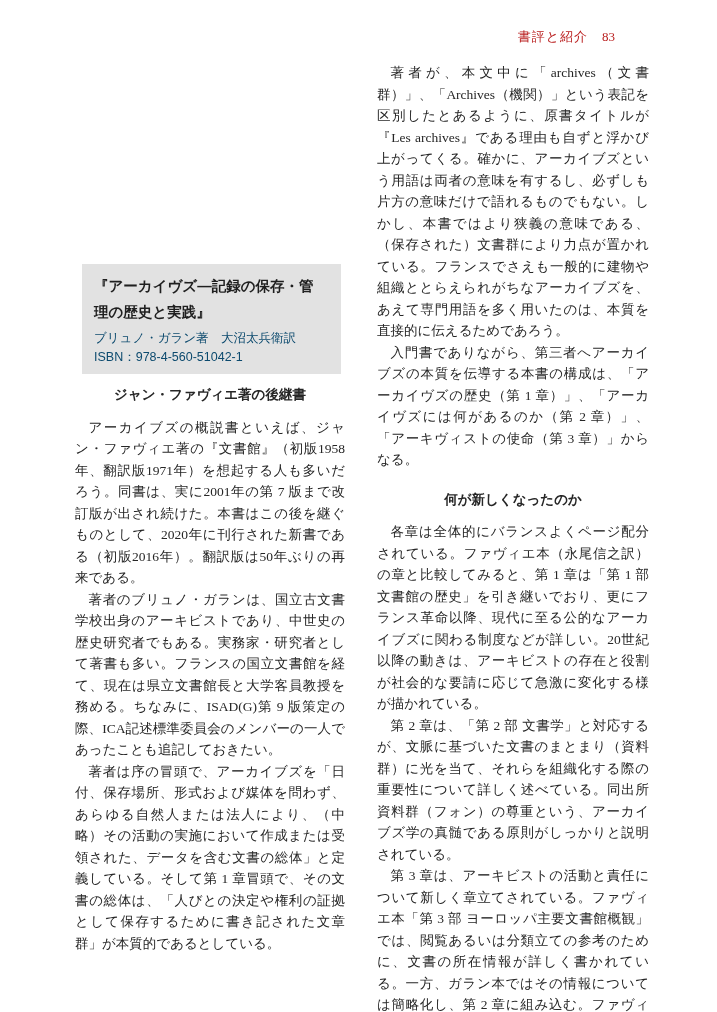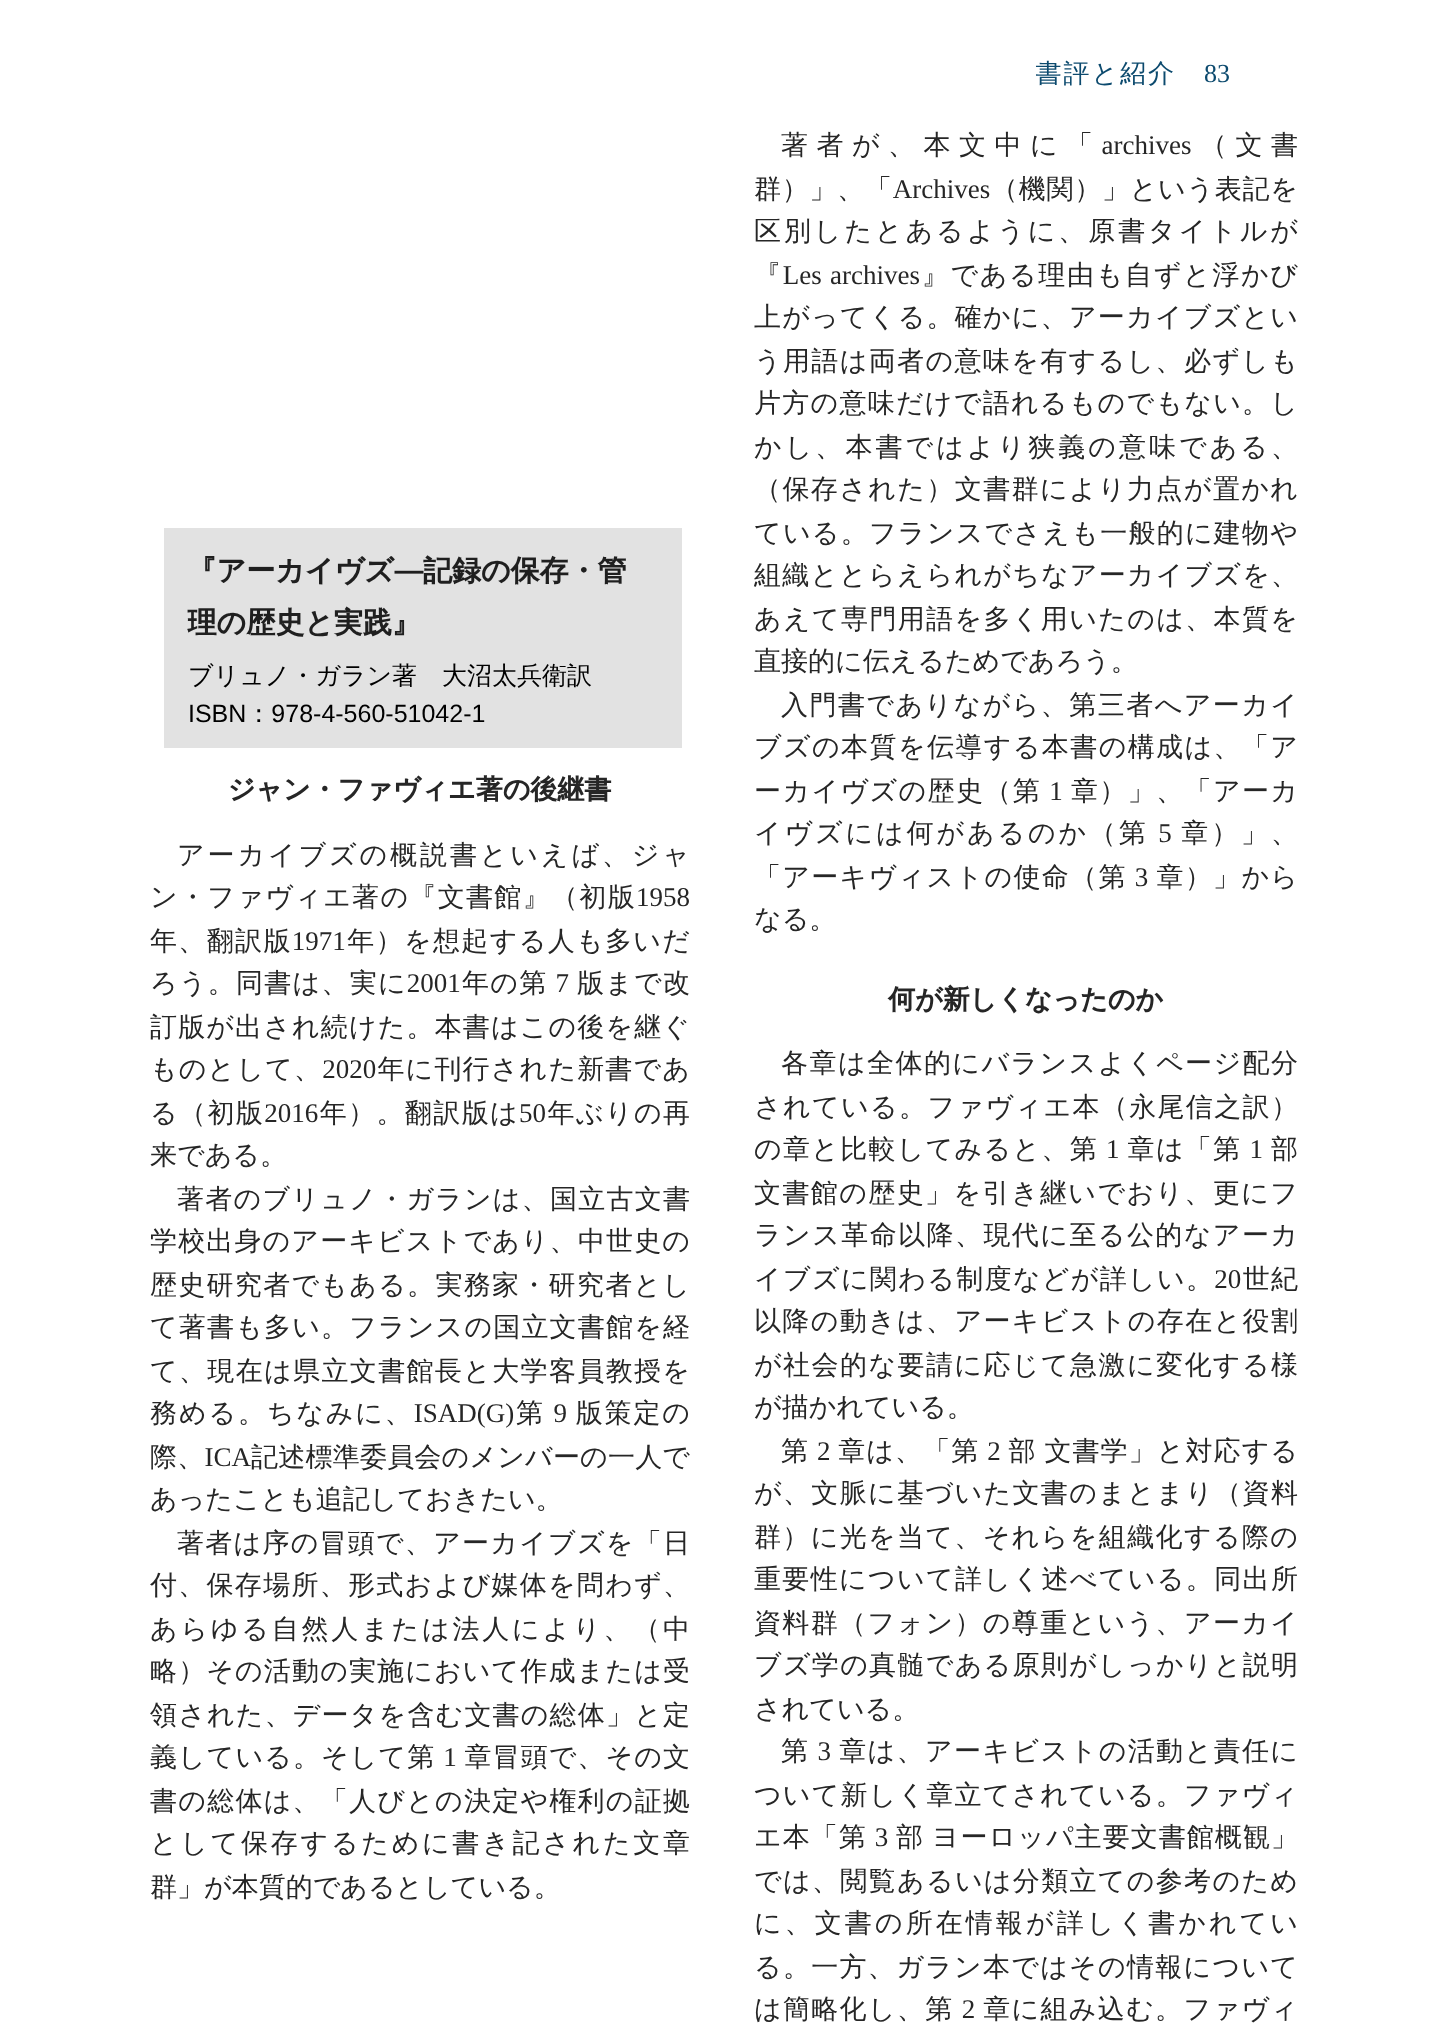--- a/index.html
+++ b/index.html
@@ -9,21 +9,21 @@
     color: #262626;
     font-family: "Liberation Serif", "DejaVu Serif", serif;
     position: relative;
     overflow: hidden;
   }
   .page-header {
     position: absolute;
     top: 28px;
     right: 102px;
     font-size: 13px;
-    color: #0c4a6e;
+    color: #b91c1c;
     letter-spacing: 1px;
   }
   .page-header .pagenum { margin-left: 14px; letter-spacing: 0; }
 
   .col {
     position: absolute;
     font-size: 13.5px;
     line-height: 21.5px;
     text-align: justify;
   }
@@ -40,21 +40,21 @@
     font-size: 14.5px;
     font-weight: bold;
     line-height: 26px;
     color: #1f1f1f;
     margin-bottom: 4px;
     text-align: left;
   }
   .book-box .meta {
     font-size: 12.5px;
     line-height: 18.5px;
-    color: #000000;
+    color: #0c4a6e;
     text-align: left;
   }
 
   .section-heading {
     font-family: "Liberation Sans", "DejaVu Sans", sans-serif;
     font-weight: 600;
     font-size: 13.5px;
     line-height: 21.5px;
     margin-top: 18px;
     text-align: center;
@@ -86,20 +86,20 @@
   <p class="body-para">アーカイブズの概説書といえば、ジャン・ファヴィエ著の『文書館』（初版1958年、翻訳版1971年）を想起する人も多いだろう。同書は、実に2001年の第 7 版まで改訂版が出され続けた。本書はこの後を継ぐものとして、2020年に刊行された新書である（初版2016年）。翻訳版は50年ぶりの再来である。</p>
   <p class="body-para">著者のブリュノ・ガランは、国立古文書学校出身のアーキビストであり、中世史の歴史研究者でもある。実務家・研究者として著書も多い。フランスの国立文書館を経て、現在は県立文書館長と大学客員教授を務める。ちなみに、ISAD(G)第 9 版策定の際、ICA記述標準委員会のメンバーの一人であったことも追記しておきたい。</p>
 
   <p class="body-para">著者は序の冒頭で、アーカイブズを「日付、保存場所、形式および媒体を問わず、あらゆる自然人または法人により、（中略）その活動の実施において作成または受領された、データを含む文書の総体」と定義している。そして第 1 章冒頭で、その文書の総体は、「人びとの決定や権利の証拠として保存するために書き記された文章群」が本質的であるとしている。</p>
 
 </div>
 
 <div class="col col-right">
 
   <p class="body-para">著者が、本文中に「archives（文書群）」、「Archives（機関）」という表記を区別したとあるように、原書タイトルが『Les archives』である理由も自ずと浮かび上がってくる。確かに、アーカイブズという用語は両者の意味を有するし、必ずしも片方の意味だけで語れるものでもない。しかし、本書ではより狭義の意味である、（保存された）文書群により力点が置かれている。フランスでさえも一般的に建物や組織ととらえられがちなアーカイブズを、あえて専門用語を多く用いたのは、本質を直接的に伝えるためであろう。</p>
-  <p class="body-para">入門書でありながら、第三者へアーカイブズの本質を伝導する本書の構成は、「アーカイヴズの歴史（第 1 章）」、「アーカイヴズには何があるのか（第 5 章）」、「アーキヴィストの使命（第 3 章）」からなる。</p>
+  <p class="body-para">入門書でありながら、第三者へアーカイブズの本質を伝導する本書の構成は、「アーカイヴズの歴史（第 1 章）」、「アーカイヴズには何があるのか（第 2 章）」、「アーキヴィストの使命（第 3 章）」からなる。</p>
 
   <h2 class="section-heading">何が新しくなったのか</h2>
   <p class="body-para">各章は全体的にバランスよくページ配分されている。ファヴィエ本（永尾信之訳）の章と比較してみると、第 1 章は「第 1 部 文書館の歴史」を引き継いでおり、更にフランス革命以降、現代に至る公的なアーカイブズに関わる制度などが詳しい。20世紀以降の動きは、アーキビストの存在と役割が社会的な要請に応じて急激に変化する様が描かれている。</p>
   <p class="body-para">第 2 章は、「第 2 部 文書学」と対応するが、文脈に基づいた文書のまとまり（資料群）に光を当て、それらを組織化する際の重要性について詳しく述べている。同出所資料群（フォン）の尊重という、アーカイブズ学の真髄である原則がしっかりと説明されている。</p>
   <p class="body-para">第 3 章は、アーキビストの活動と責任について新しく章立てされている。ファヴィエ本「第 3 部 ヨーロッパ主要文書館概観」では、閲覧あるいは分類立ての参考のために、文書の所在情報が詳しく書かれている。一方、ガラン本ではその情報については簡略化し、第 2 章に組み込む。ファヴィエ本「第 2 部第 6 章 歴史サービス機関としての文書館」の文書館員の役目を第 3 章に組み込み、その内容</p>
 
 </div>
 
 </body></html>

